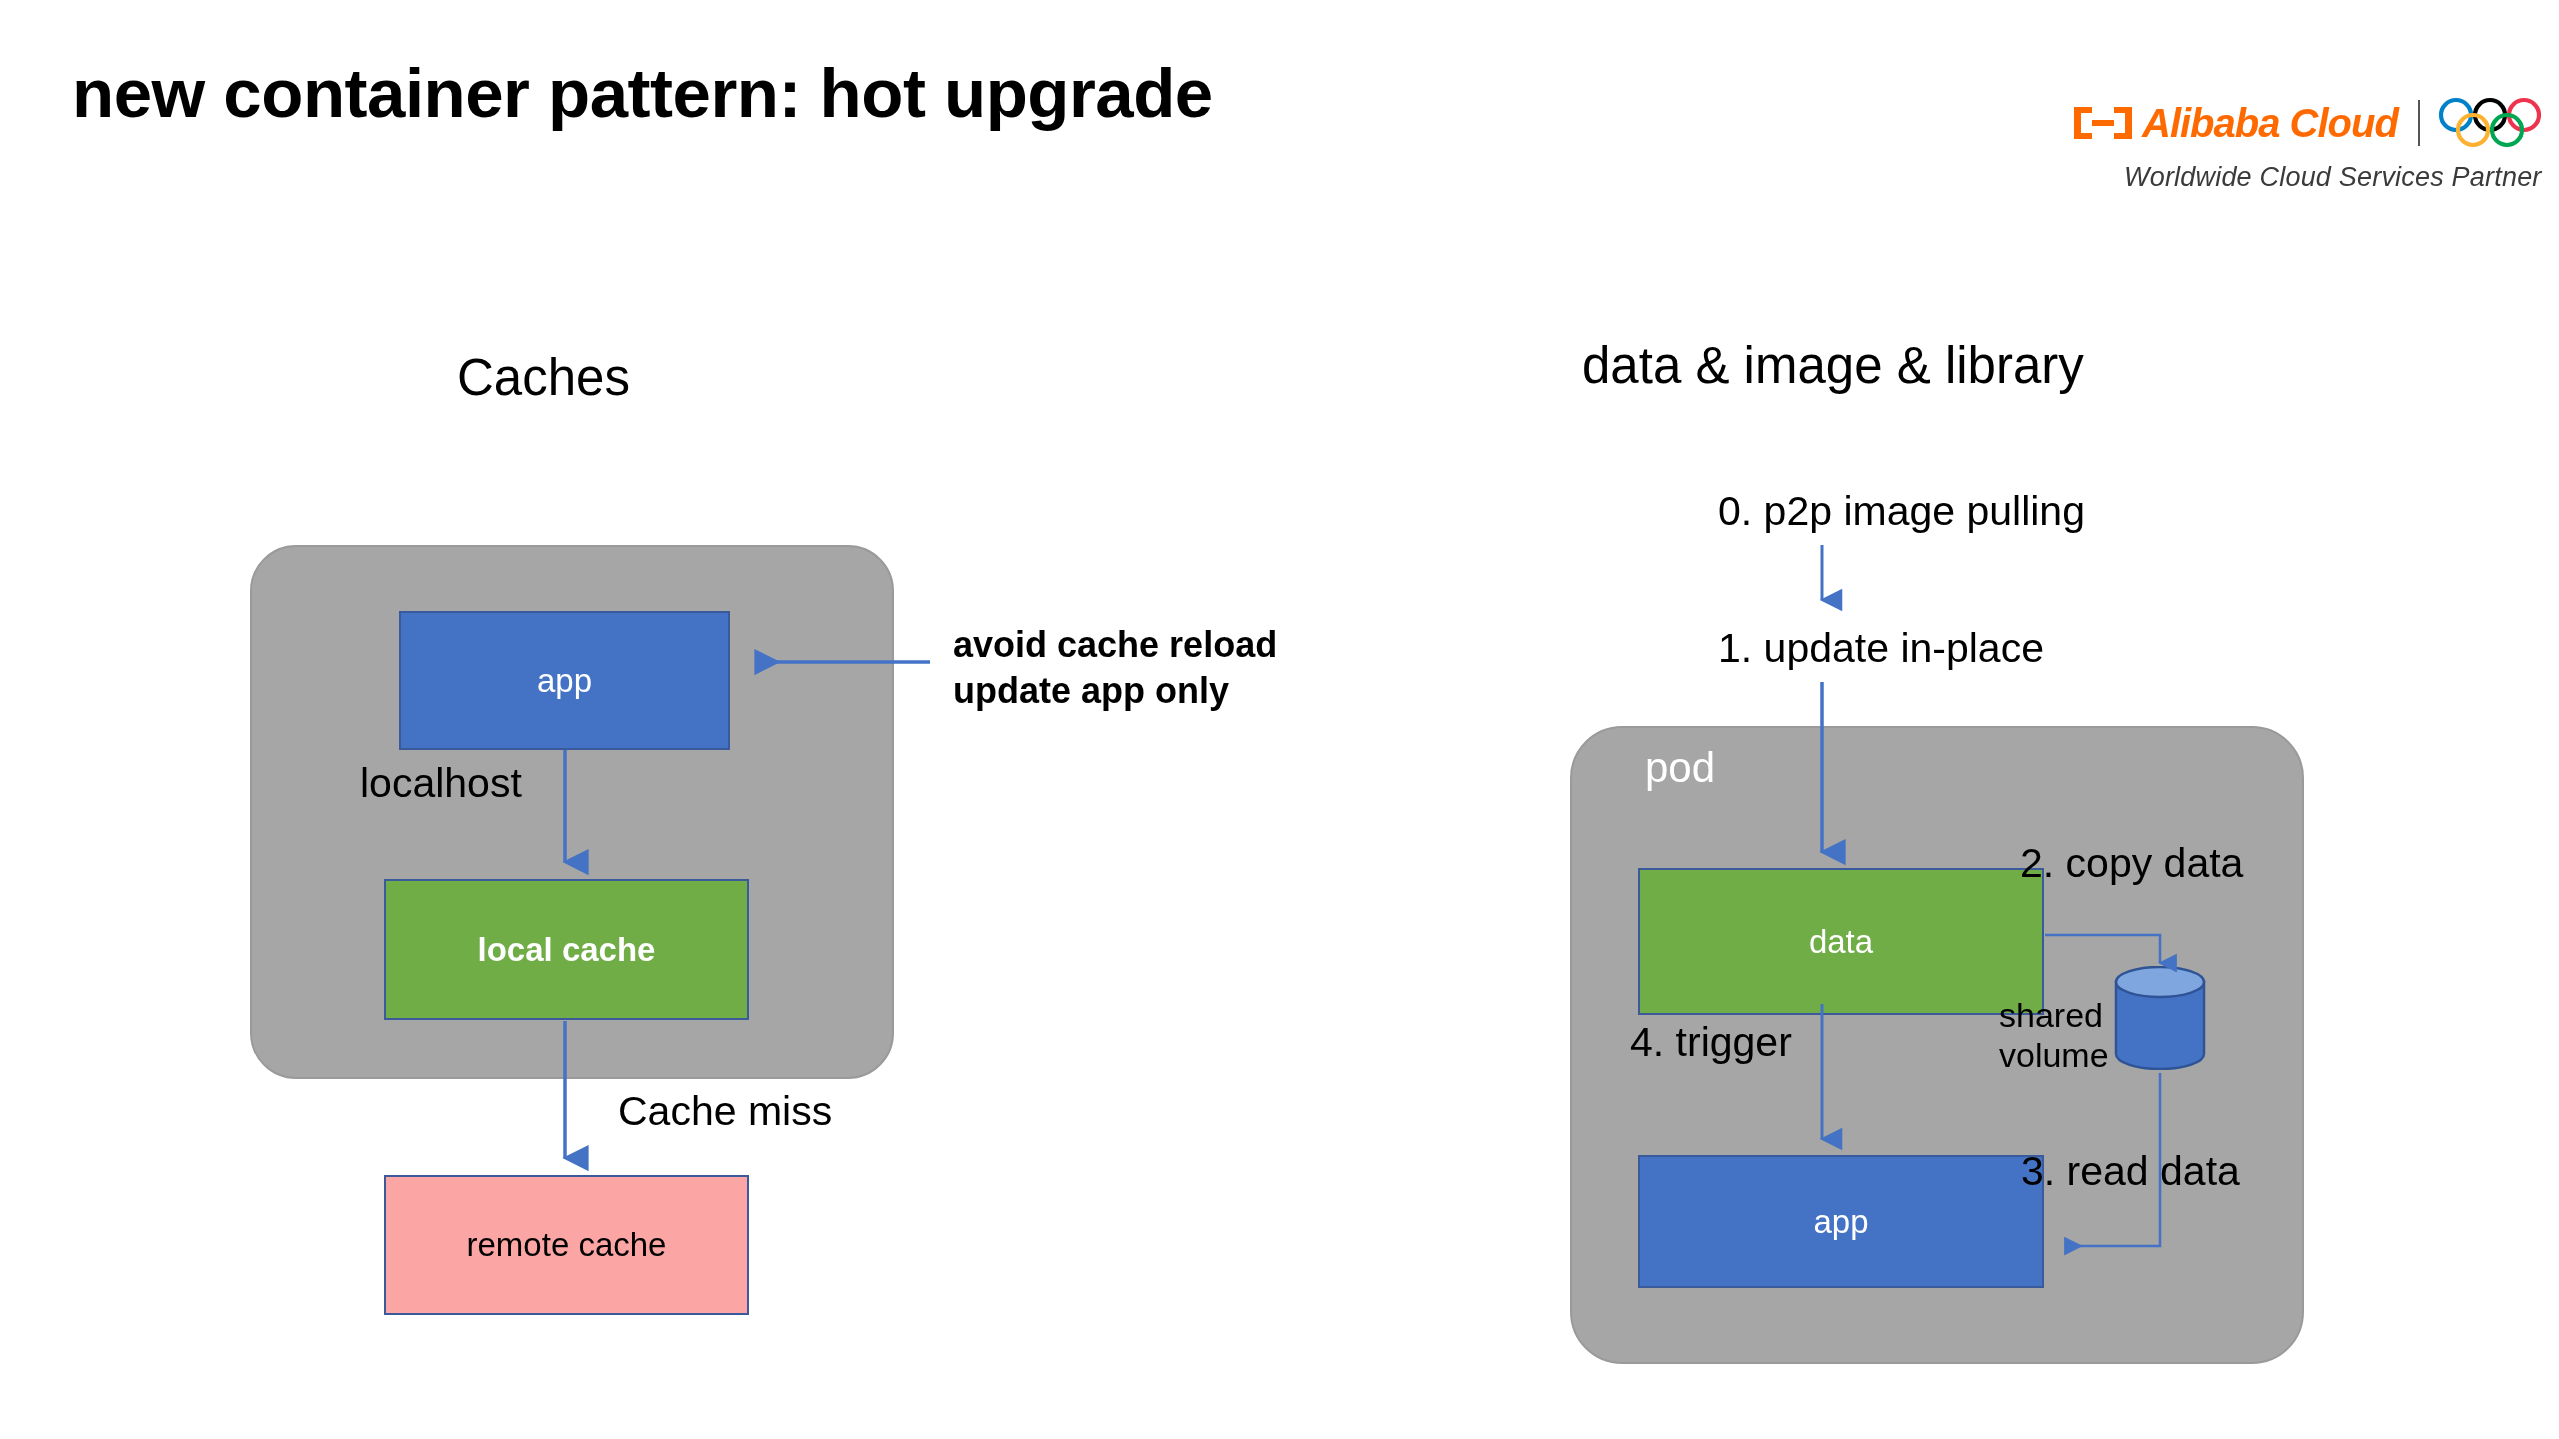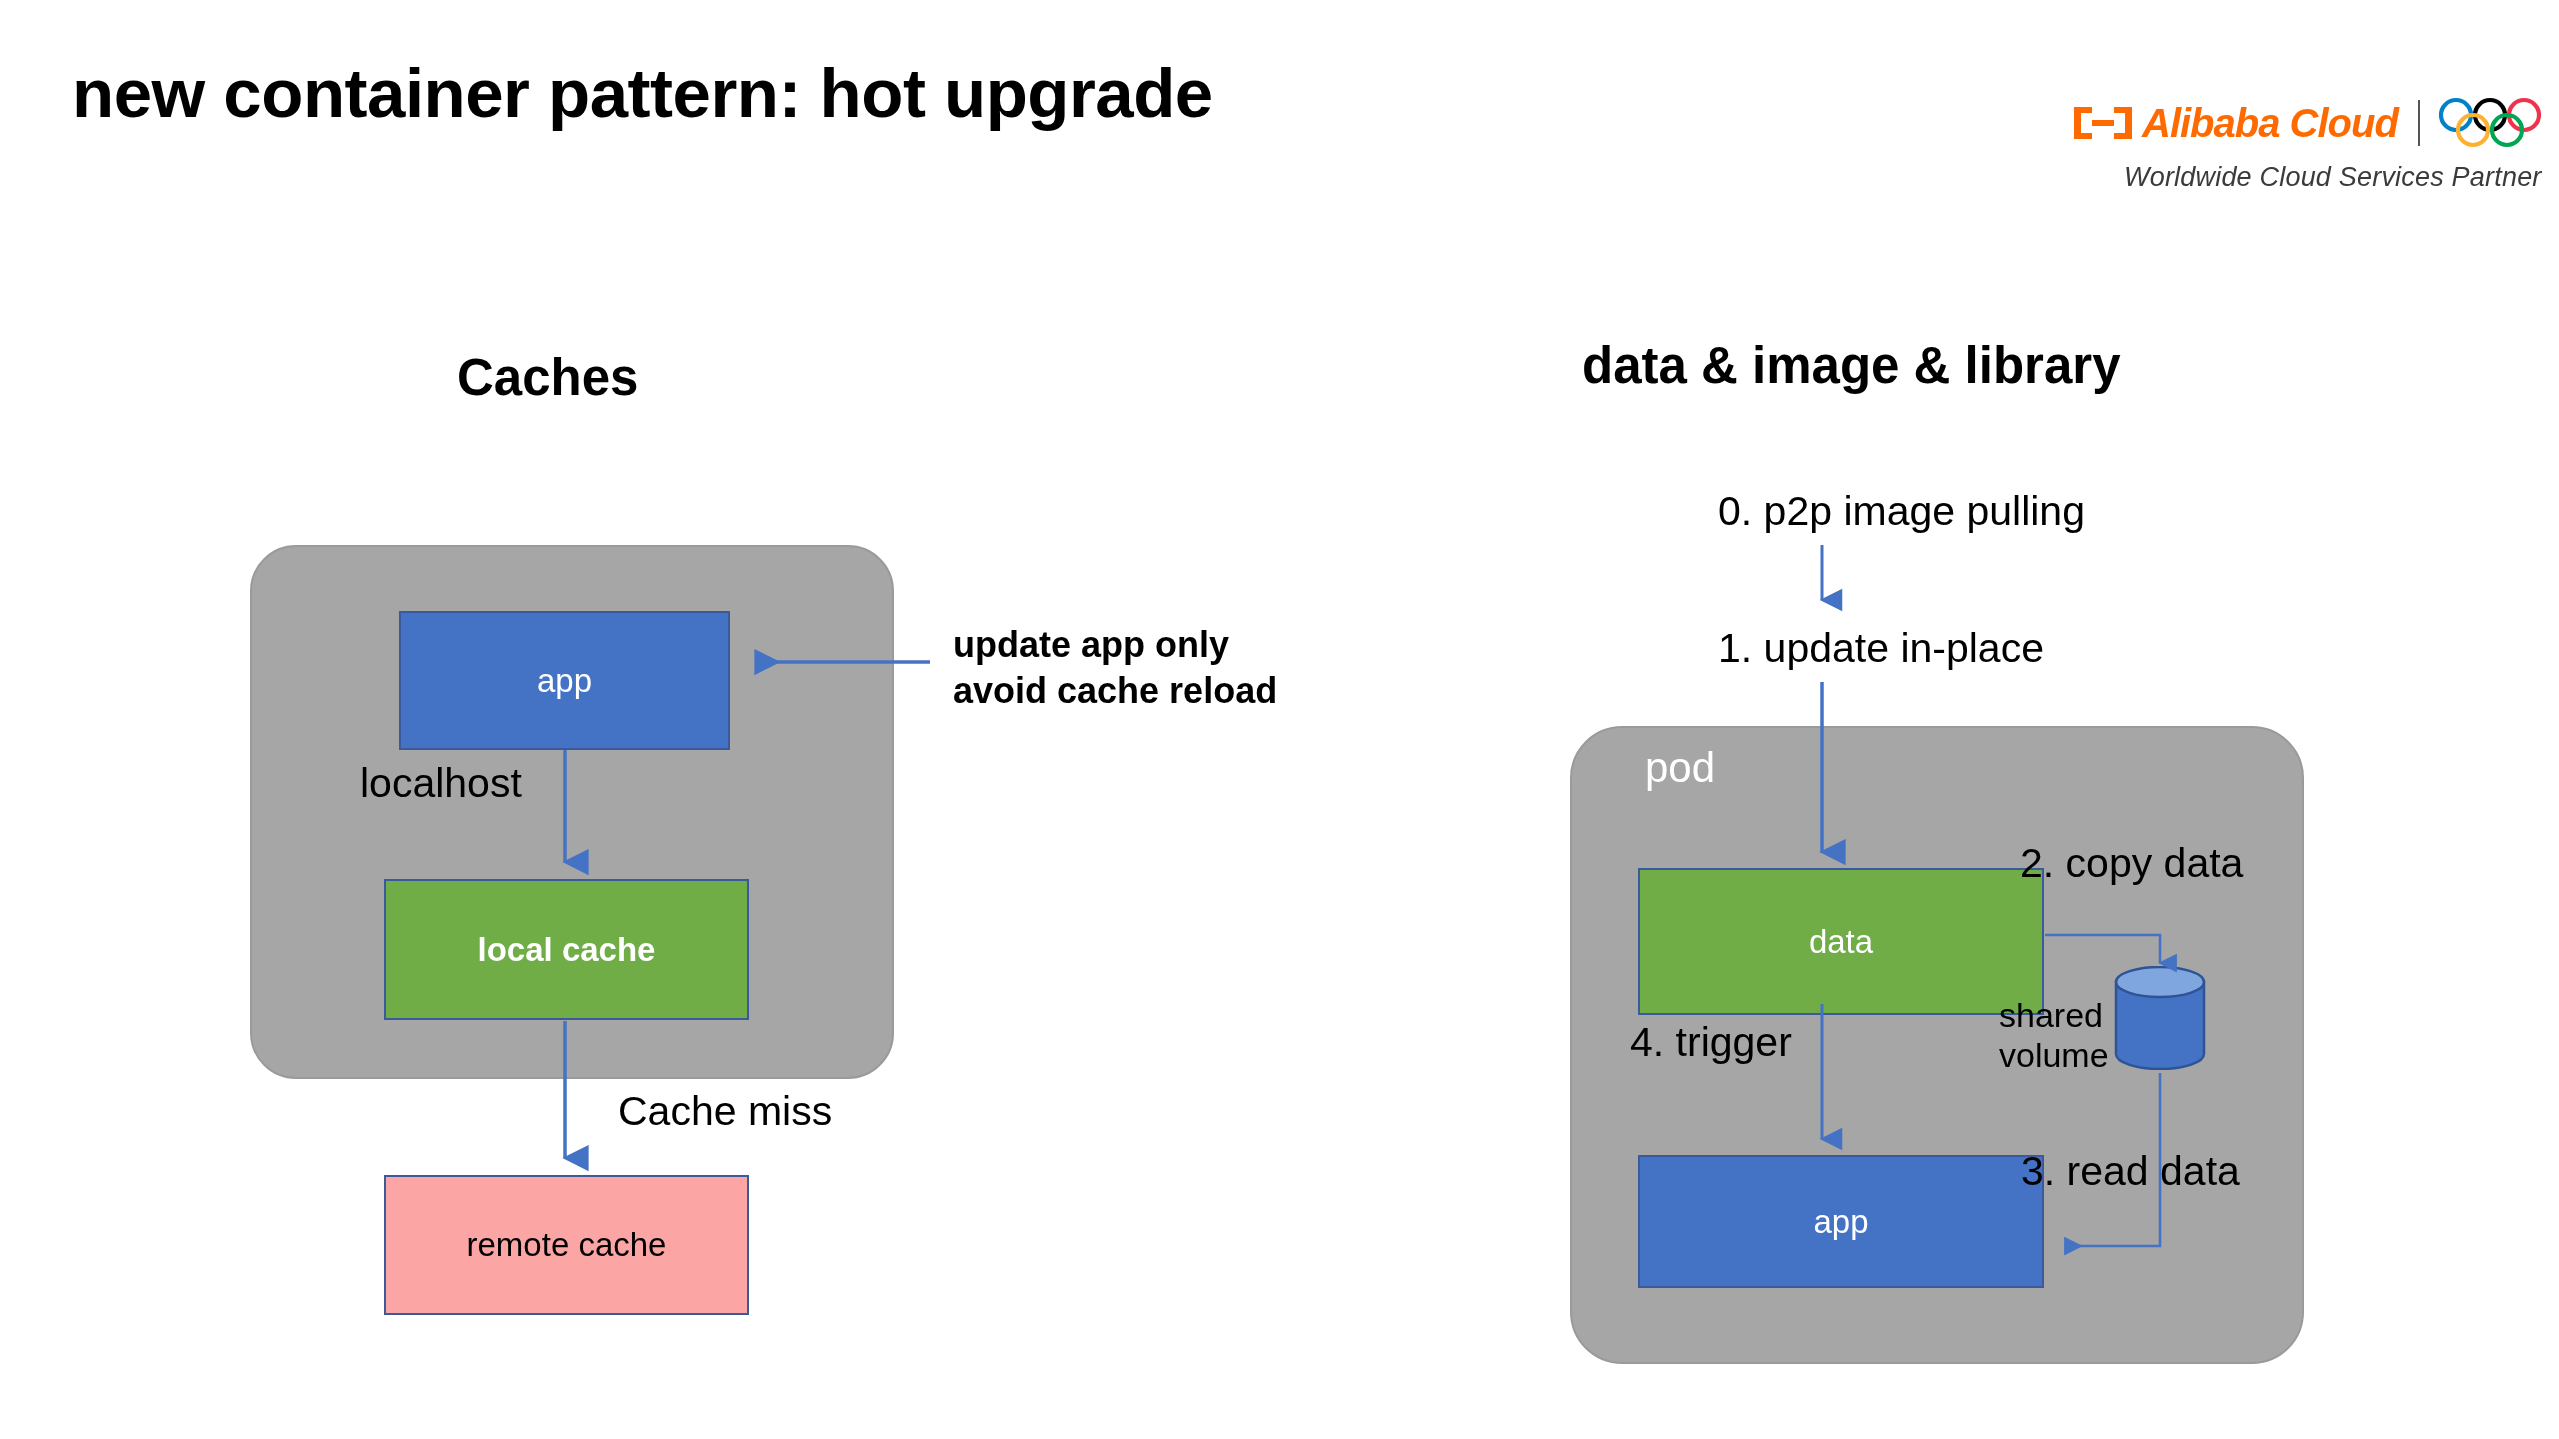--- a/index.html
+++ b/index.html
@@ -23,21 +23,21 @@
     white-space:nowrap; line-height:40px;
   }
   #logo-divider{ width:2px; height:46px; background:#555; margin:0 18px 0 20px; }
   #rings{ width:112px; height:52px; position:relative; }
   #logo-tagline{
     position:absolute; left:36px; top:70px; font-size:27px; color:#3B3B3B;
     white-space:nowrap; letter-spacing:0.2px;margin-left:16px;
   }
 
   
-  .section-heading{ font-size:51px; white-space:nowrap;font-weight:bold; }
+  .section-heading{ font-size:51px; white-space:nowrap; }
   #heading-caches{ left:457px; top:348px; }
   #heading-data{ left:1582px; top:336px; }
 
   
   .gray-container{
     background:#A6A6A6; border:2px solid #9A9A9A; border-radius:46px;
   }
   #host-container{ left:250px; top:545px; width:640px; height:530px; }
   #pod-container{ left:1570px; top:726px; width:730px; height:634px; border-radius:52px;}
 
@@ -119,22 +119,22 @@
 <div class="abs gray-container" id="host-container"></div>
 
 <div class="abs node-box node-blue" id="box-app-left">app</div>
 <div class="abs node-box node-green" id="box-local-cache">local cache</div>
 <div class="abs node-box node-orange" id="box-remote-cache">remote cache</div>
 
 <div class="abs plain-label" id="label-localhost">localhost</div>
 <div class="abs plain-label" id="label-cache-miss">Cache miss</div>
 
 <div class="abs" id="callout-text">
+  <div>avoid cache reload</div>
   <div>update app only</div>
-  <div>avoid cache reload</div>
 </div>
 
 <div class="abs gray-container" id="pod-container"></div>
 <div class="abs" id="pod-label">pod</div>
 
 <div class="abs node-box node-green" id="box-data">data</div>
 <div class="abs node-box node-blue" id="box-app-right">app</div>
 
 <div class="abs" id="shared-volume">
   <svg width="94" height="104" viewBox="0 0 94 104">

